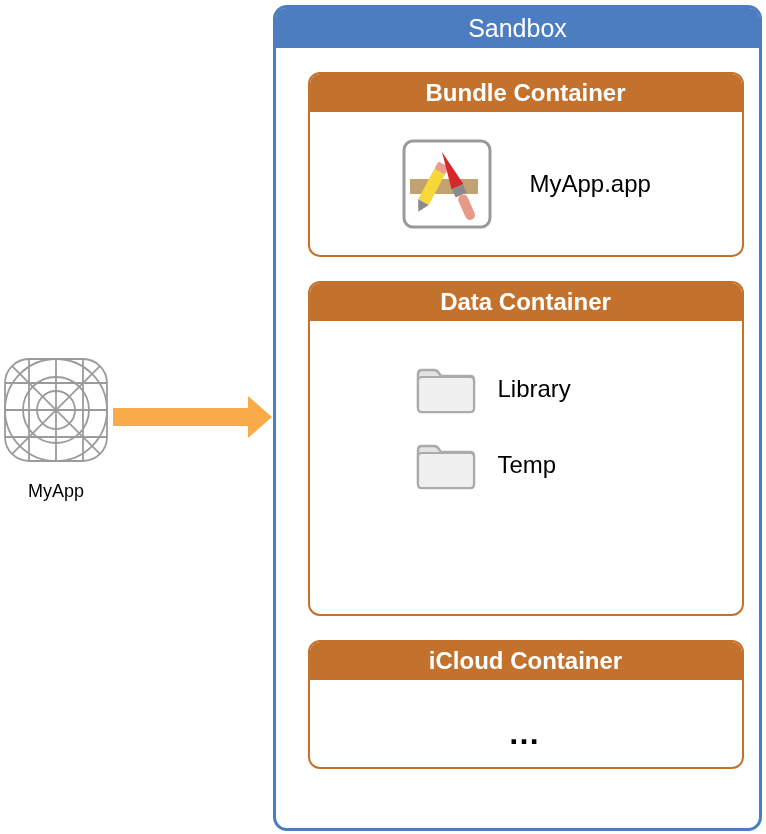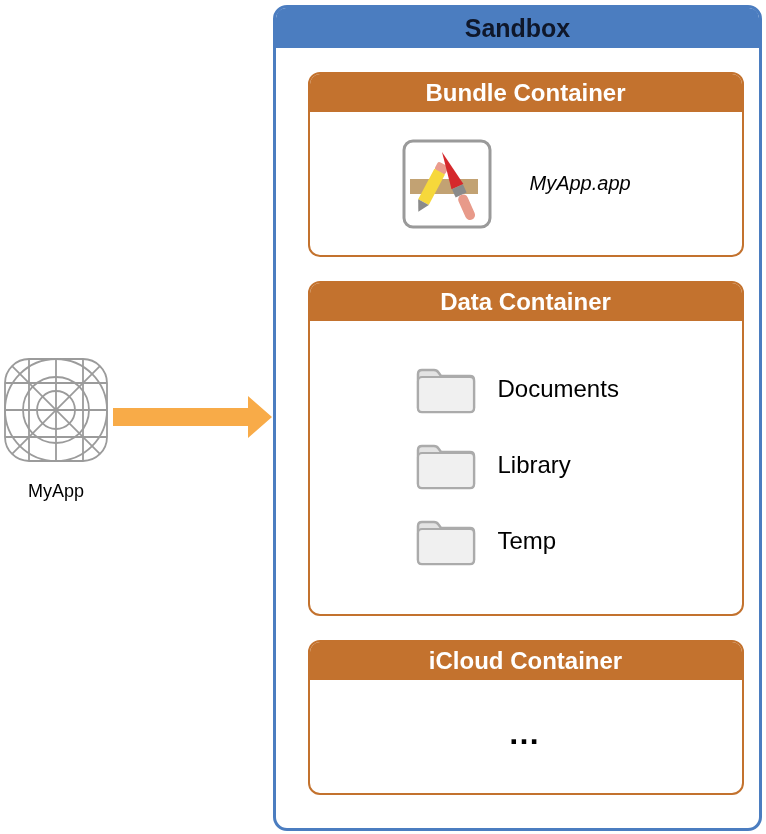--- a/index.html
+++ b/index.html
@@ -44,23 +44,23 @@
     left: 273px; top: 5px;
     width: 489px; height: 826px;
     border: 3px solid #4b7dc0;
     border-radius: 14px;
     background: #fff;
   }
   .sandbox-header {
     height: 40px;
     background: #4b7dc0;
     border-radius: 10px 10px 0 0;
-    color: #0f172a;
+    color: #ffffff;
     font-size: 25px;
-    font-weight: bold;
+    font-weight: normal;
     text-align: center;
     line-height: 40px;
   }
   .sandbox-body { padding-top: 24px; padding-left: 16px; }
 
   .container {
     width: 436px;
     margin: 0 auto 24px auto;
     border: 2px solid #c3722e;
     border-radius: 12px;
@@ -71,30 +71,30 @@
     height: 38px;
     background: #c3722e;
     color: #fff;
     font-size: 24px;
     font-weight: bold;
     text-align: center;
     line-height: 38px;
   }
   .container.bundle { height: 185px; }
   .container.data   { height: 335px; }
-  .container.icloud { height: 155px; }
+  .container.icloud { height: 129px; }
 
   .bundle-body {
     height: 143px;
     display: flex;
     align-items: center;
     padding-left: 92px;
   }
   .bundle-body .appstore-icon { width: 90px; height: 90px; flex: 0 0 auto; }
-  .bundle-label { margin-left: 38px; font-size: 20px; font-style: italic; }
+  .bundle-label { margin-left: 38px; font-size: 24px; }
 
   .data-body { padding: 43px 0 0 104px; }
   .folder-row {
     display: flex;
     align-items: center;
     height: 50px;
     margin-bottom: 26px;
   }
   .folder-row .folder-glyph { width: 64px; height: 50px; flex: 0 0 auto; }
   .folder-label { margin-left: 20px; font-size: 24px; }
@@ -169,27 +169,20 @@
             </g>
           </svg>
           <span class="bundle-label">MyApp.app</span>
         </div>
       </div>
 
       <div class="container data">
         <div class="container-header">Data Container</div>
         <div class="data-body">
 
-          <div class="folder-row">
-            <svg class="folder-glyph" viewBox="0 0 64 50">
-              <path d="M4 44 V10 Q4 6 8 6 H20 Q23 6 24.5 8.5 L27 12 H56 Q60 12 60 16 V44 Q60 48 56 48 H8 Q4 48 4 44 Z" fill="#e3e3e3" stroke="#ababab" stroke-width="2.5" stroke-linejoin="round"></path>
-              <rect x="4" y="13" width="56" height="35" rx="4" fill="#f0f0f0" stroke="#ababab" stroke-width="2.2"></rect>
-            </svg>
-            <span class="folder-label">Documents</span>
-          </div>
 
           <div class="folder-row">
             <svg class="folder-glyph" viewBox="0 0 64 50">
               <path d="M4 44 V10 Q4 6 8 6 H20 Q23 6 24.5 8.5 L27 12 H56 Q60 12 60 16 V44 Q60 48 56 48 H8 Q4 48 4 44 Z" fill="#e3e3e3" stroke="#ababab" stroke-width="2.5" stroke-linejoin="round"></path>
               <rect x="4" y="13" width="56" height="35" rx="4" fill="#f0f0f0" stroke="#ababab" stroke-width="2.2"></rect>
             </svg>
             <span class="folder-label">Library</span>
           </div>
 
           <div class="folder-row">

